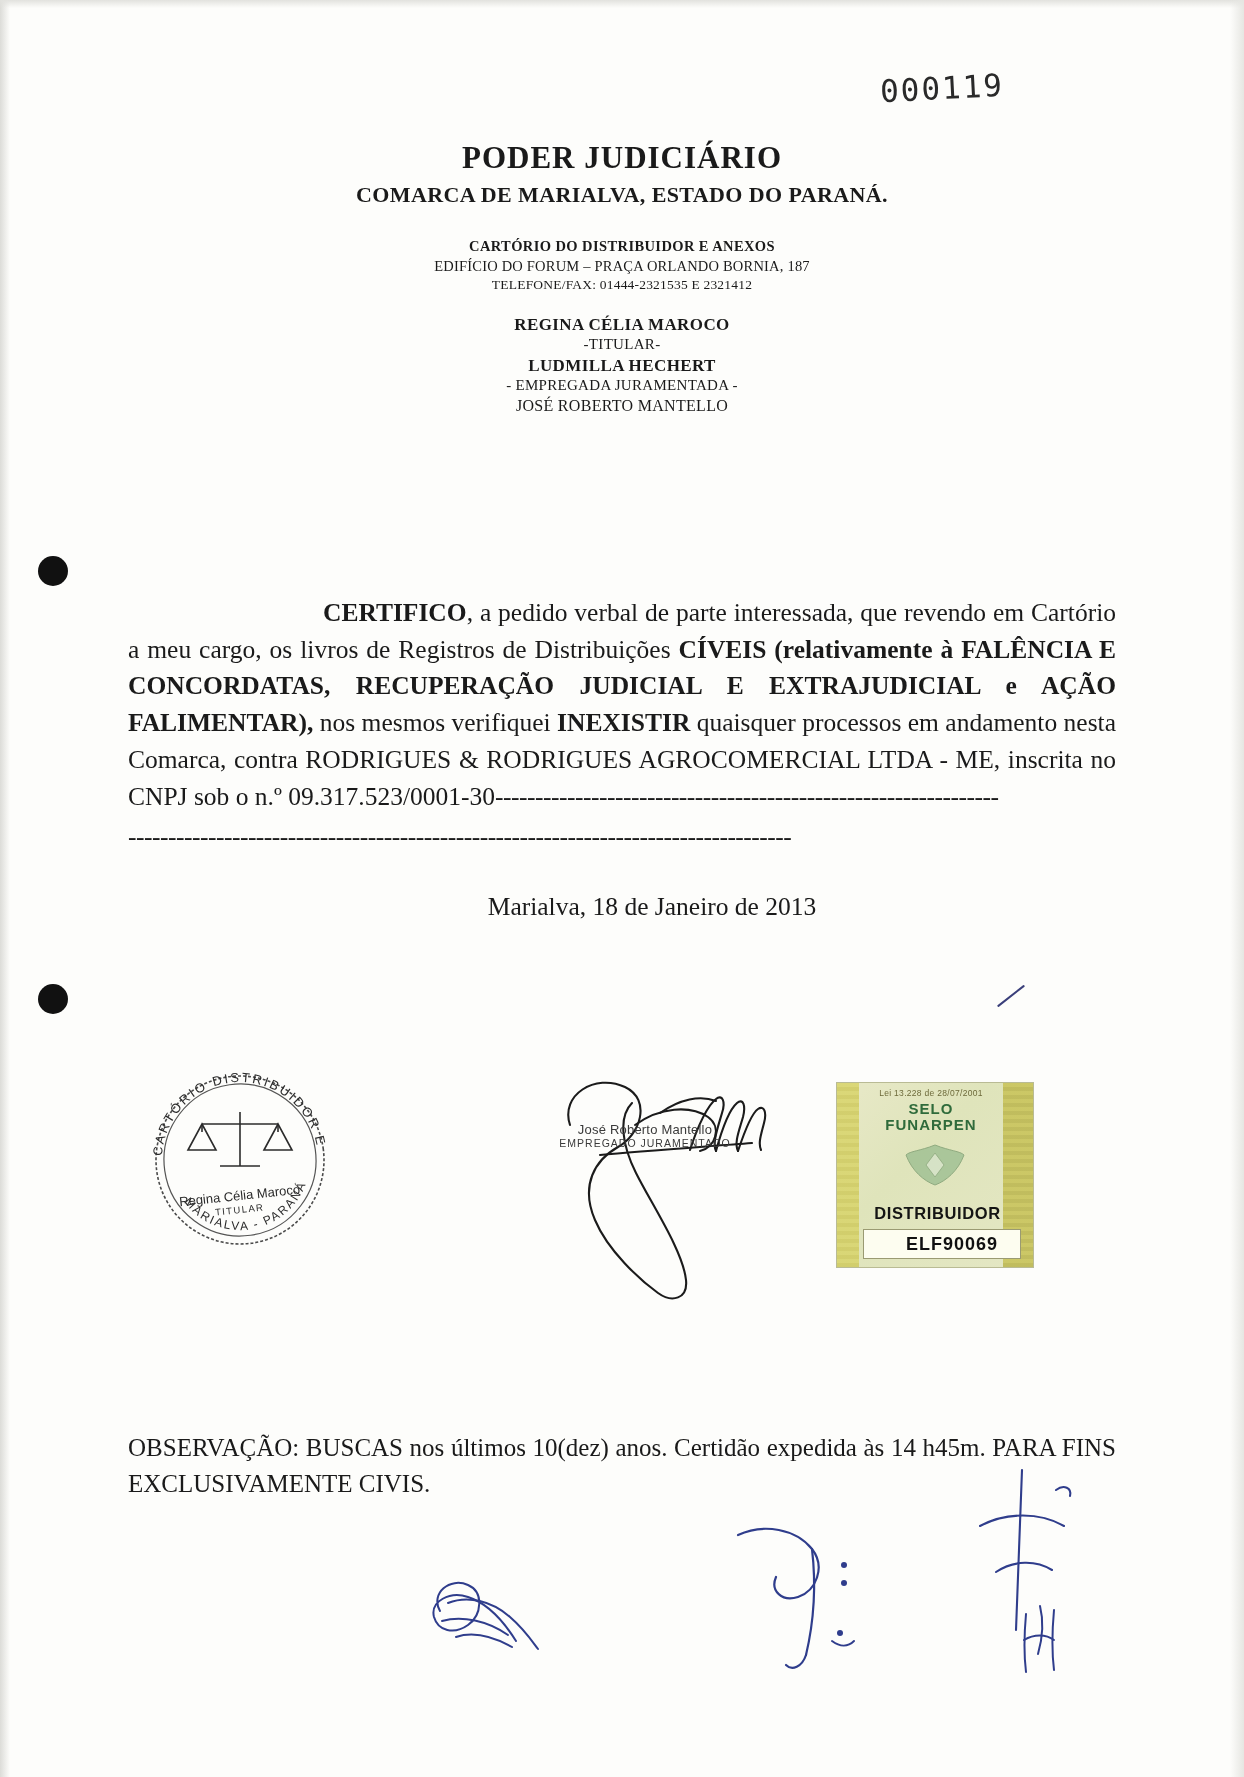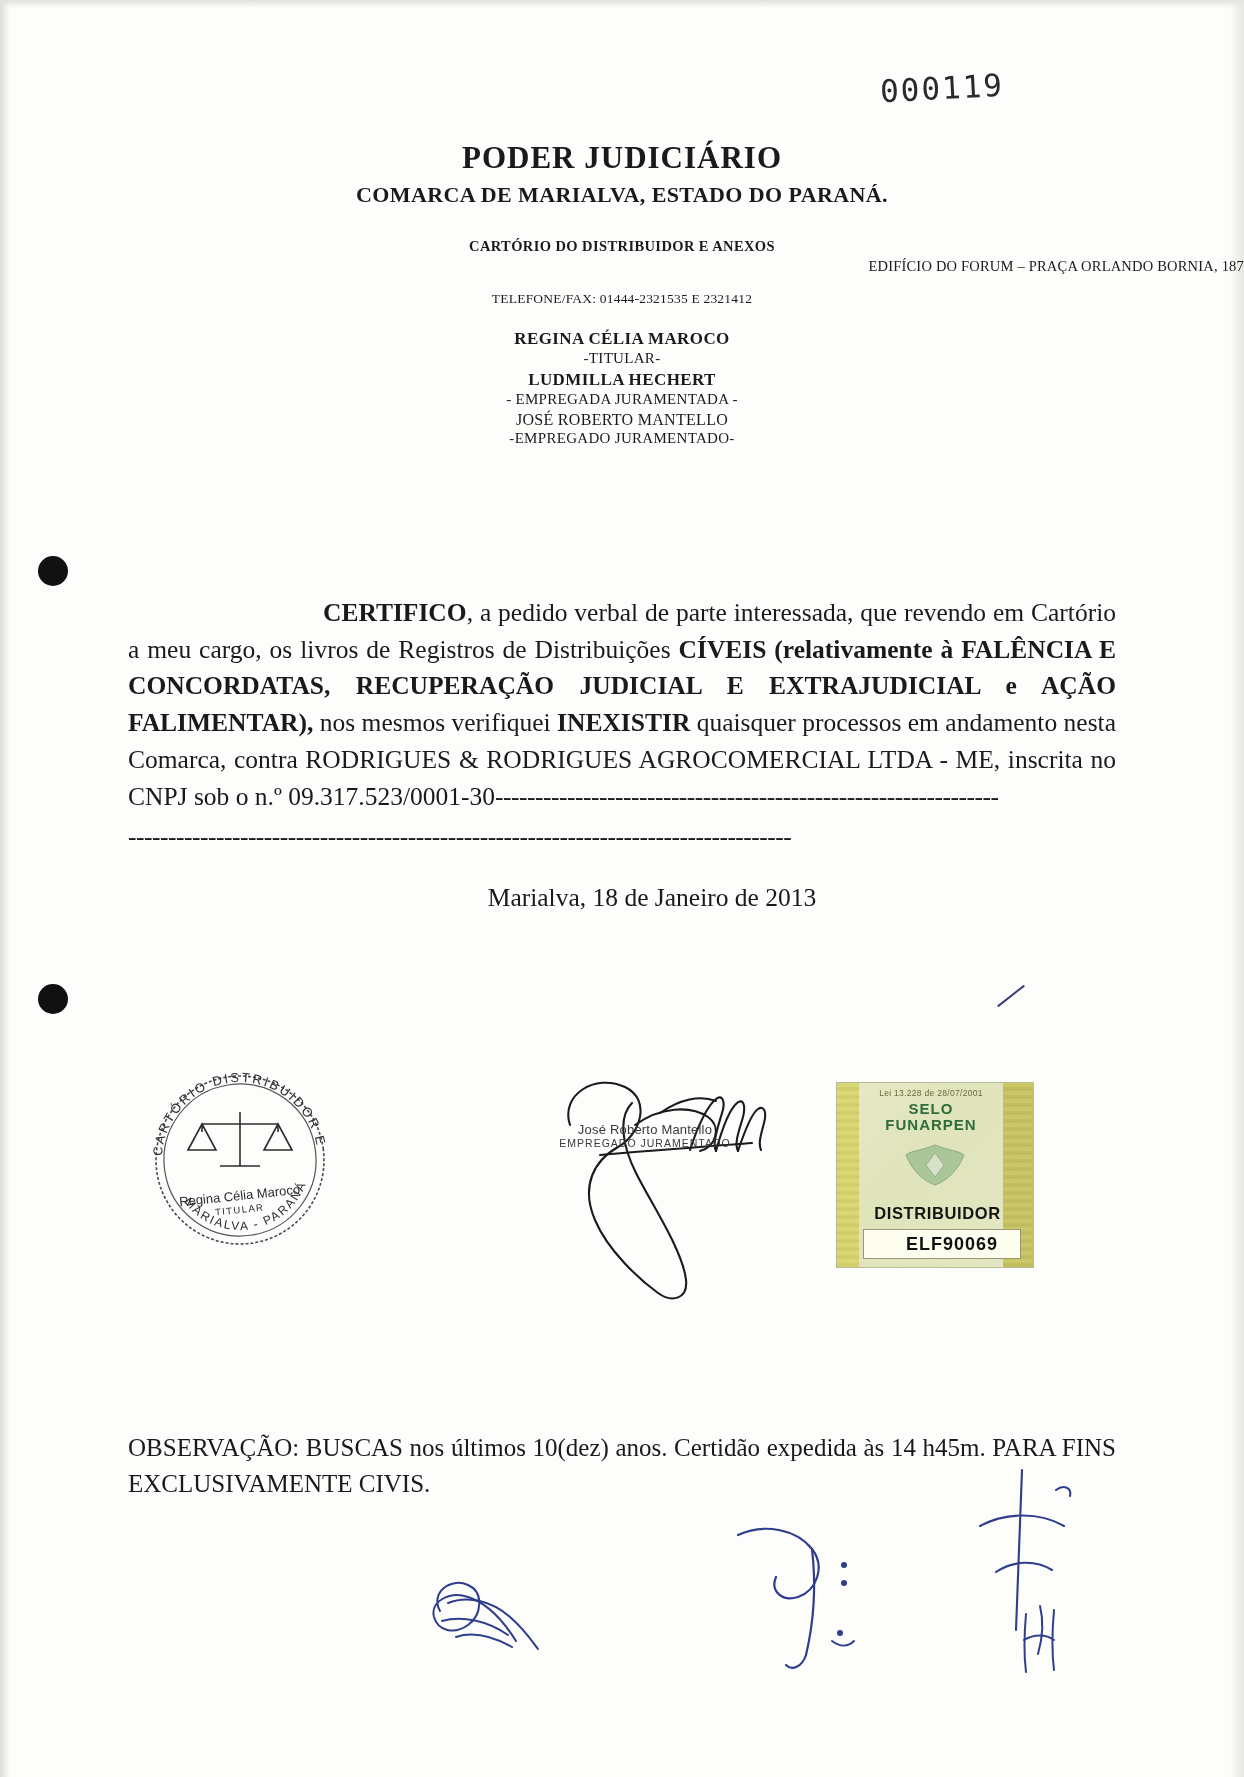--- a/index.html
+++ b/index.html
@@ -81,23 +81,22 @@
     margin: 0 0 30px 0;
   }
   .office-line {
     font-size: 14.5px;
     font-weight: bold;
     letter-spacing: 0.4px;
     margin-bottom: 3px;
   }
   .office-addr {
     font-size: 14.5px;
-    margin-bottom: 16px;
+    margin-bottom: 2px;
     letter-spacing: 0.2px;
-    text-align: right;
   }
   .office-phone {
     font-size: 13.5px;
     margin-bottom: 22px;
     letter-spacing: 0.2px;
   }
   .person-name-bold {
     font-size: 17px;
     font-weight: bold;
     letter-spacing: 0.4px;
@@ -131,21 +130,21 @@
   .b { font-weight: bold; }
   .dashes {
     letter-spacing: -0.5px;
   }
   .closing {
     margin-top: 46px;
     font-size: 25.5px;
     text-align: center;
   }
   .dateline {
-    margin-top: 27px;
+    margin-top: 36px;
     font-size: 25.5px;
     text-align: center;
     padding-left: 60px;
   }
   .pen-tick {
     position: absolute;
     right: 88px;
     top: 400px;
     width: 34px;
     height: 2px;
@@ -300,21 +299,20 @@
 
     <div class="office-line">CARTÓRIO DO DISTRIBUIDOR E ANEXOS</div>
     <div class="office-addr">EDIFÍCIO DO FORUM – PRAÇA ORLANDO BORNIA, 187</div>
     <div class="office-phone">TELEFONE/FAX: 01444-2321535 E 2321412</div>
 
     <div class="person-name-bold">REGINA CÉLIA MAROCO</div>
     <div class="person-role">-TITULAR-</div>
     <div class="person-name-bold">LUDMILLA HECHERT</div>
     <div class="person-role">- EMPREGADA JURAMENTADA -</div>
     <div class="person-name-plain">JOSÉ ROBERTO MANTELLO</div>
-    <div class="person-role">-EMPREGADO JURAMENTADO-</div>
   </header>
 
   <div class="body-block">
     <p class="para"><span class="indent"></span><span class="b">CERTIFICO</span><span>, a pedido verbal de parte interessada, que revendo em Cartório a meu cargo, os livros de Registros de Distribuições </span><span class="b">CÍVEIS (relativamente à FALÊNCIA E CONCORDATAS, RECUPERAÇÃO JUDICIAL E EXTRAJUDICIAL e AÇÃO FALIMENTAR),</span><span> nos mesmos verifiquei </span><span class="b">INEXISTIR</span><span> quaisquer processos em andamento nesta Comarca, contra RODRIGUES &amp; RODRIGUES AGROCOMERCIAL LTDA - ME, inscrita no CNPJ sob o n.º 09.317.523/0001-30</span><span class="dashes">---------------------------------------------------------------</span></p>
     <p class="para dashes" style="margin-top:4px;">-----------------------------------------------------------------------------------</p>
 
     <div class="dateline">Marialva, 18 de Janeiro de 2013</div>
     <div class="pen-tick"></div>
   </div>
 

